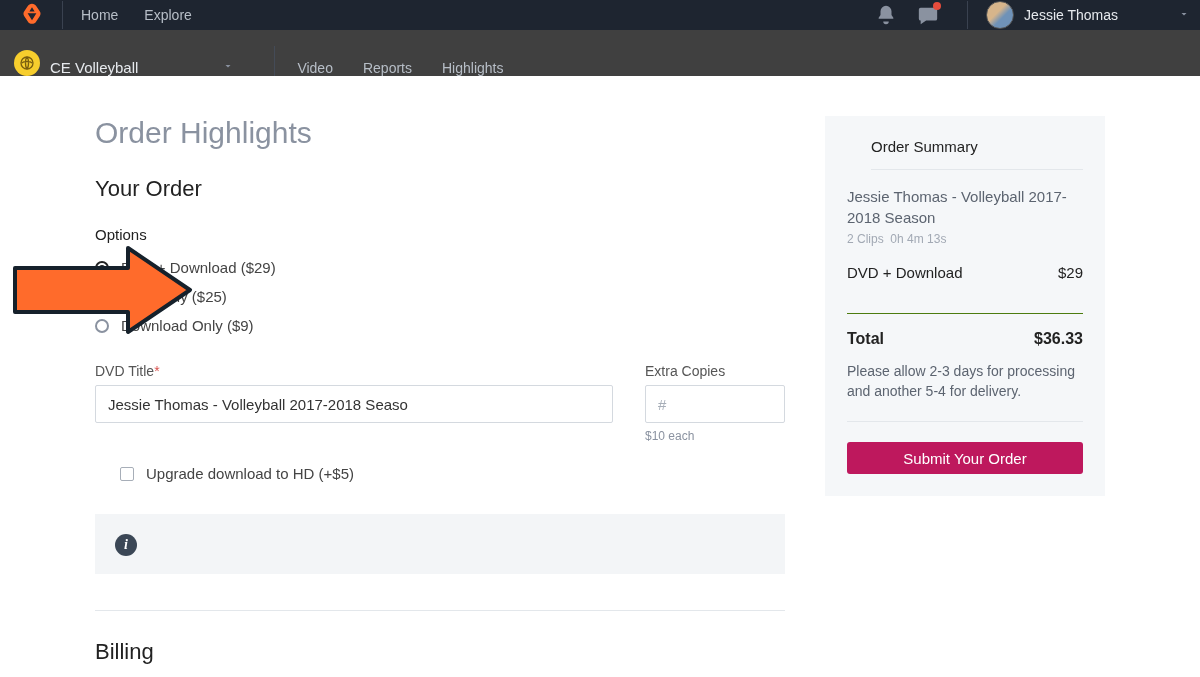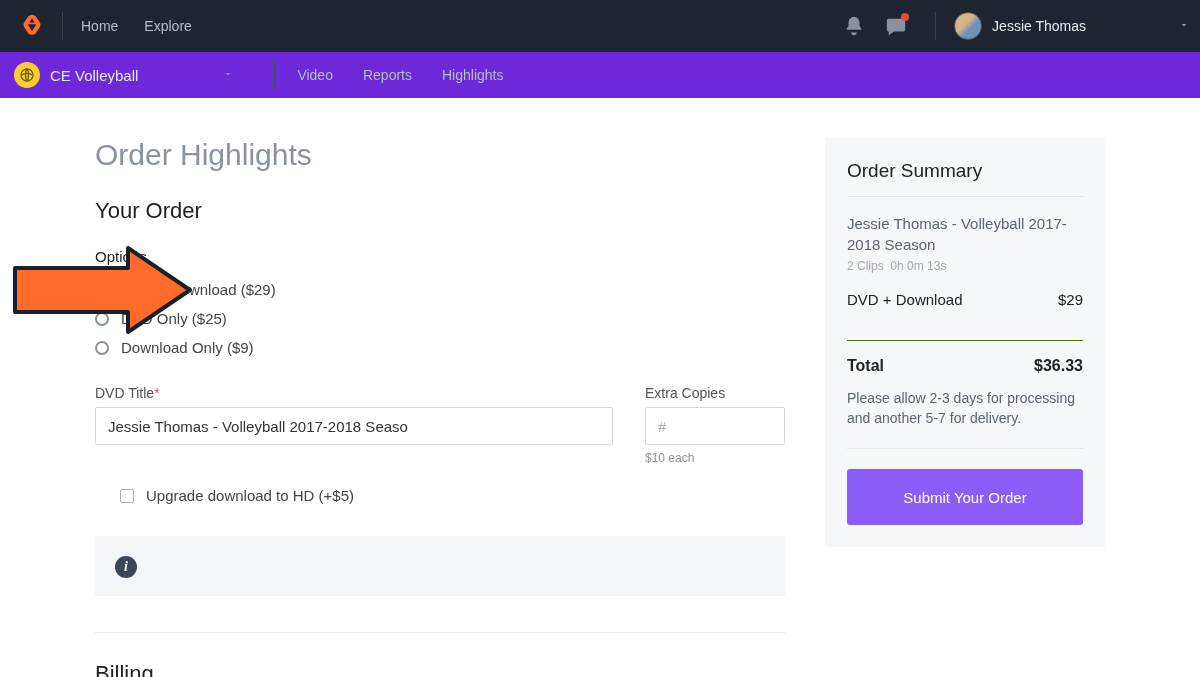--- a/index.html
+++ b/index.html
@@ -1,32 +1,32 @@
 <!DOCTYPE html>
 <html><head>
 <meta charset="utf-8">
 <style>
   * { box-sizing: border-box; margin: 0; padding: 0; }
   body { font-family: -apple-system, BlinkMacSystemFont, "Segoe UI", Helvetica, Arial, sans-serif; background: #fff; color: #222; }
 
-  .topbar { background: #1e2530; height: 52px; display: flex; align-items: center; padding: 0 10px; }
+  .topbar { background: #1e2530; height: 30px; display: flex; align-items: center; padding: 0 10px; }
   .logo { width: 28px; height: 28px; margin: 0 16px 0 8px; }
   .logo svg { width: 100%; height: 100%; }
   .top-divider { width: 1px; height: 28px; background: #3a4250; margin-right: 18px; }
   .top-link { color: #b7bec7; font-size: 14px; text-decoration: none; margin-right: 26px; cursor: pointer; }
   .top-spacer { flex: 1; }
   .top-icon { color: #8a92a0; margin: 0 10px; position: relative; cursor: pointer; }
   .top-icon svg { width: 22px; height: 22px; display: block; }
   .red-dot { position: absolute; top: -2px; right: -2px; width: 8px; height: 8px; background: #e74c3c; border-radius: 50%; }
   .user-sep { width: 1px; height: 28px; background: #3a4250; margin: 0 18px; }
   .avatar { width: 28px; height: 28px; border-radius: 50%; background: linear-gradient(135deg,#d7b58b 40%,#6f92b8 60%); margin-right: 10px; border: 1px solid #555; }
-  .user-name { color: #e6e9ed; font-size: 14px; margin-right: 92px; }
+  .user-name { color: #e6e9ed; font-size: 14px; margin-right: 60px; }
   .chevron { color: #8a92a0; }
 
-  .subbar { background: #6d28d9; height: 46px; display: flex; align-items: center; padding: 0 14px; }
+  .subbar { background: #404040; height: 46px; display: flex; align-items: flex-end; padding: 0 14px; }
   .team-icon { width: 26px; height: 26px; border-radius: 50%; background: #f7ce2d; display: flex; align-items: center; justify-content: center; margin-right: 10px; }
   .team-icon svg { width: 16px; height: 16px; }
   .team-name { color: #e6e9ed; font-size: 15px; margin-right: 70px; }
   .team-chevron { color: #8a92a0; margin-left: 14px; }
   .sub-divider { width: 1px; height: 30px; background: #444b57; margin: 0 22px 0 0; }
   .sub-link { color: #b7bec7; font-size: 14px; margin-right: 30px; cursor: pointer; }
 
   .page { width: 1010px; margin: 0 auto; padding: 40px 0 60px; display: flex; }
   .main { flex: 1; padding-right: 40px; }
   .sidebar { width: 280px; background: #f5f7f9; padding: 22px; height: fit-content; }
@@ -53,27 +53,27 @@
   .check-row { display: flex; align-items: center; margin-top: 22px; cursor: pointer; margin-left: 25px; }
   .checkbox { width: 14px; height: 14px; border: 1.5px solid #a7aeb8; border-radius: 2px; margin-right: 12px; }
   .check-label { font-size: 15px; color: #444; }
 
   .info-box { background: #f3f5f7; display: flex; padding: 18px 20px; margin-top: 32px; gap: 18px; }
   .info-icon { width: 22px; height: 22px; border-radius: 50%; background: #3b4756; color: #fff; display: flex; align-items: center; justify-content: center; font-size: 14px; font-weight: bold; flex-shrink: 0; font-family: Georgia, serif; font-style: italic; margin-top: 2px; }
   .info-text { font-size: 15px; color: #555; line-height: 1.5; }
 
   hr.sep { border: none; border-top: 1px solid #e3e7eb; margin: 36px 0 28px; }
 
-  .summary-title { font-size: 19px; font-weight: 500; color: #222; padding-bottom: 14px; border-bottom: 1px solid #e3e7eb; margin-bottom: 16px; }
+  .summary-title { font-size: 15px; font-weight: 500; color: #222; padding-bottom: 14px; border-bottom: 1px solid #e3e7eb; margin-bottom: 16px; margin-left: 24px; }
   .summary-name { font-size: 15px; color: #5c6470; line-height: 1.4; margin-bottom: 4px; margin-top: 16px; }
   .summary-meta { font-size: 12px; color: #a2a9b4; margin-bottom: 18px; }
   .summary-line { display: flex; justify-content: space-between; font-size: 15px; color: #222; padding-bottom: 16px; margin-bottom: 16px; gap: 7px; }
   .summary-total { display: flex; justify-content: space-between; font-size: 16px; font-weight: 600; color: #222; border-top: 1px solid #4d7c0f; padding-top: 16px; margin-bottom: 14px; }
   .summary-note { font-size: 14px; color: #5c6470; line-height: 1.4; padding-bottom: 20px; border-bottom: 1px solid #e3e7eb; margin-bottom: 20px; }
-  .submit-btn { width: 100%; height: 56px; background: #8b5cf6; color: #fff; border: none; border-radius: 3px; font-size: 15px; font-weight: 500; cursor: pointer; }
+  .submit-btn { width: 100%; height: 32px; background: #be185d; color: #fff; border: none; border-radius: 3px; font-size: 15px; font-weight: 500; cursor: pointer; }
 
   .arrow-annotation { position: absolute; left: 10px; top: 244px; pointer-events: none; }
   .arrow-annotation svg { width: 186px; height: 92px; }
 </style>
 </head>
 <body>
 
 <div class="topbar">
   <div class="logo">
     <svg viewBox="0 0 32 32">
@@ -168,31 +168,31 @@
     </div>
 
     <hr class="sep">
     <h2 class="section-h">Billing</h2>
   </div>
 
   <div class="sidebar">
     <div class="summary-title">Order Summary</div>
     <div class="summary-name">Jessie Thomas - Volleyball 2017-2018 Season</div>
     <div class="summary-meta">
-      <span>2 Clips</span>&nbsp;&nbsp;<span>0h 0m 13s</span>
+      <span>2 Clips</span>&nbsp;&nbsp;<span>0h 4m 13s</span>
     </div>
     <div class="summary-line">
       <span>DVD + Download</span>
       <span>$29</span>
     </div>
     <div class="summary-total">
       <span>Total</span>
       <span>$36.33</span>
     </div>
-    <div class="summary-note">Please allow 2-3 days for processing and another 5-7 for delivery.</div>
+    <div class="summary-note">Please allow 2-3 days for processing and another 5-4 for delivery.</div>
     <button class="submit-btn">Submit Your Order</button>
   </div>
 </div>
 
 <div class="arrow-annotation">
   <svg viewBox="0 0 186 92">
     <path d="M5 24 L118 24 L118 4 L180 46 L118 88 L118 68 L5 68 Z" fill="#ff6b2b" stroke="#16212b" stroke-width="4" stroke-linejoin="round"></path>
   </svg>
 </div>
 

